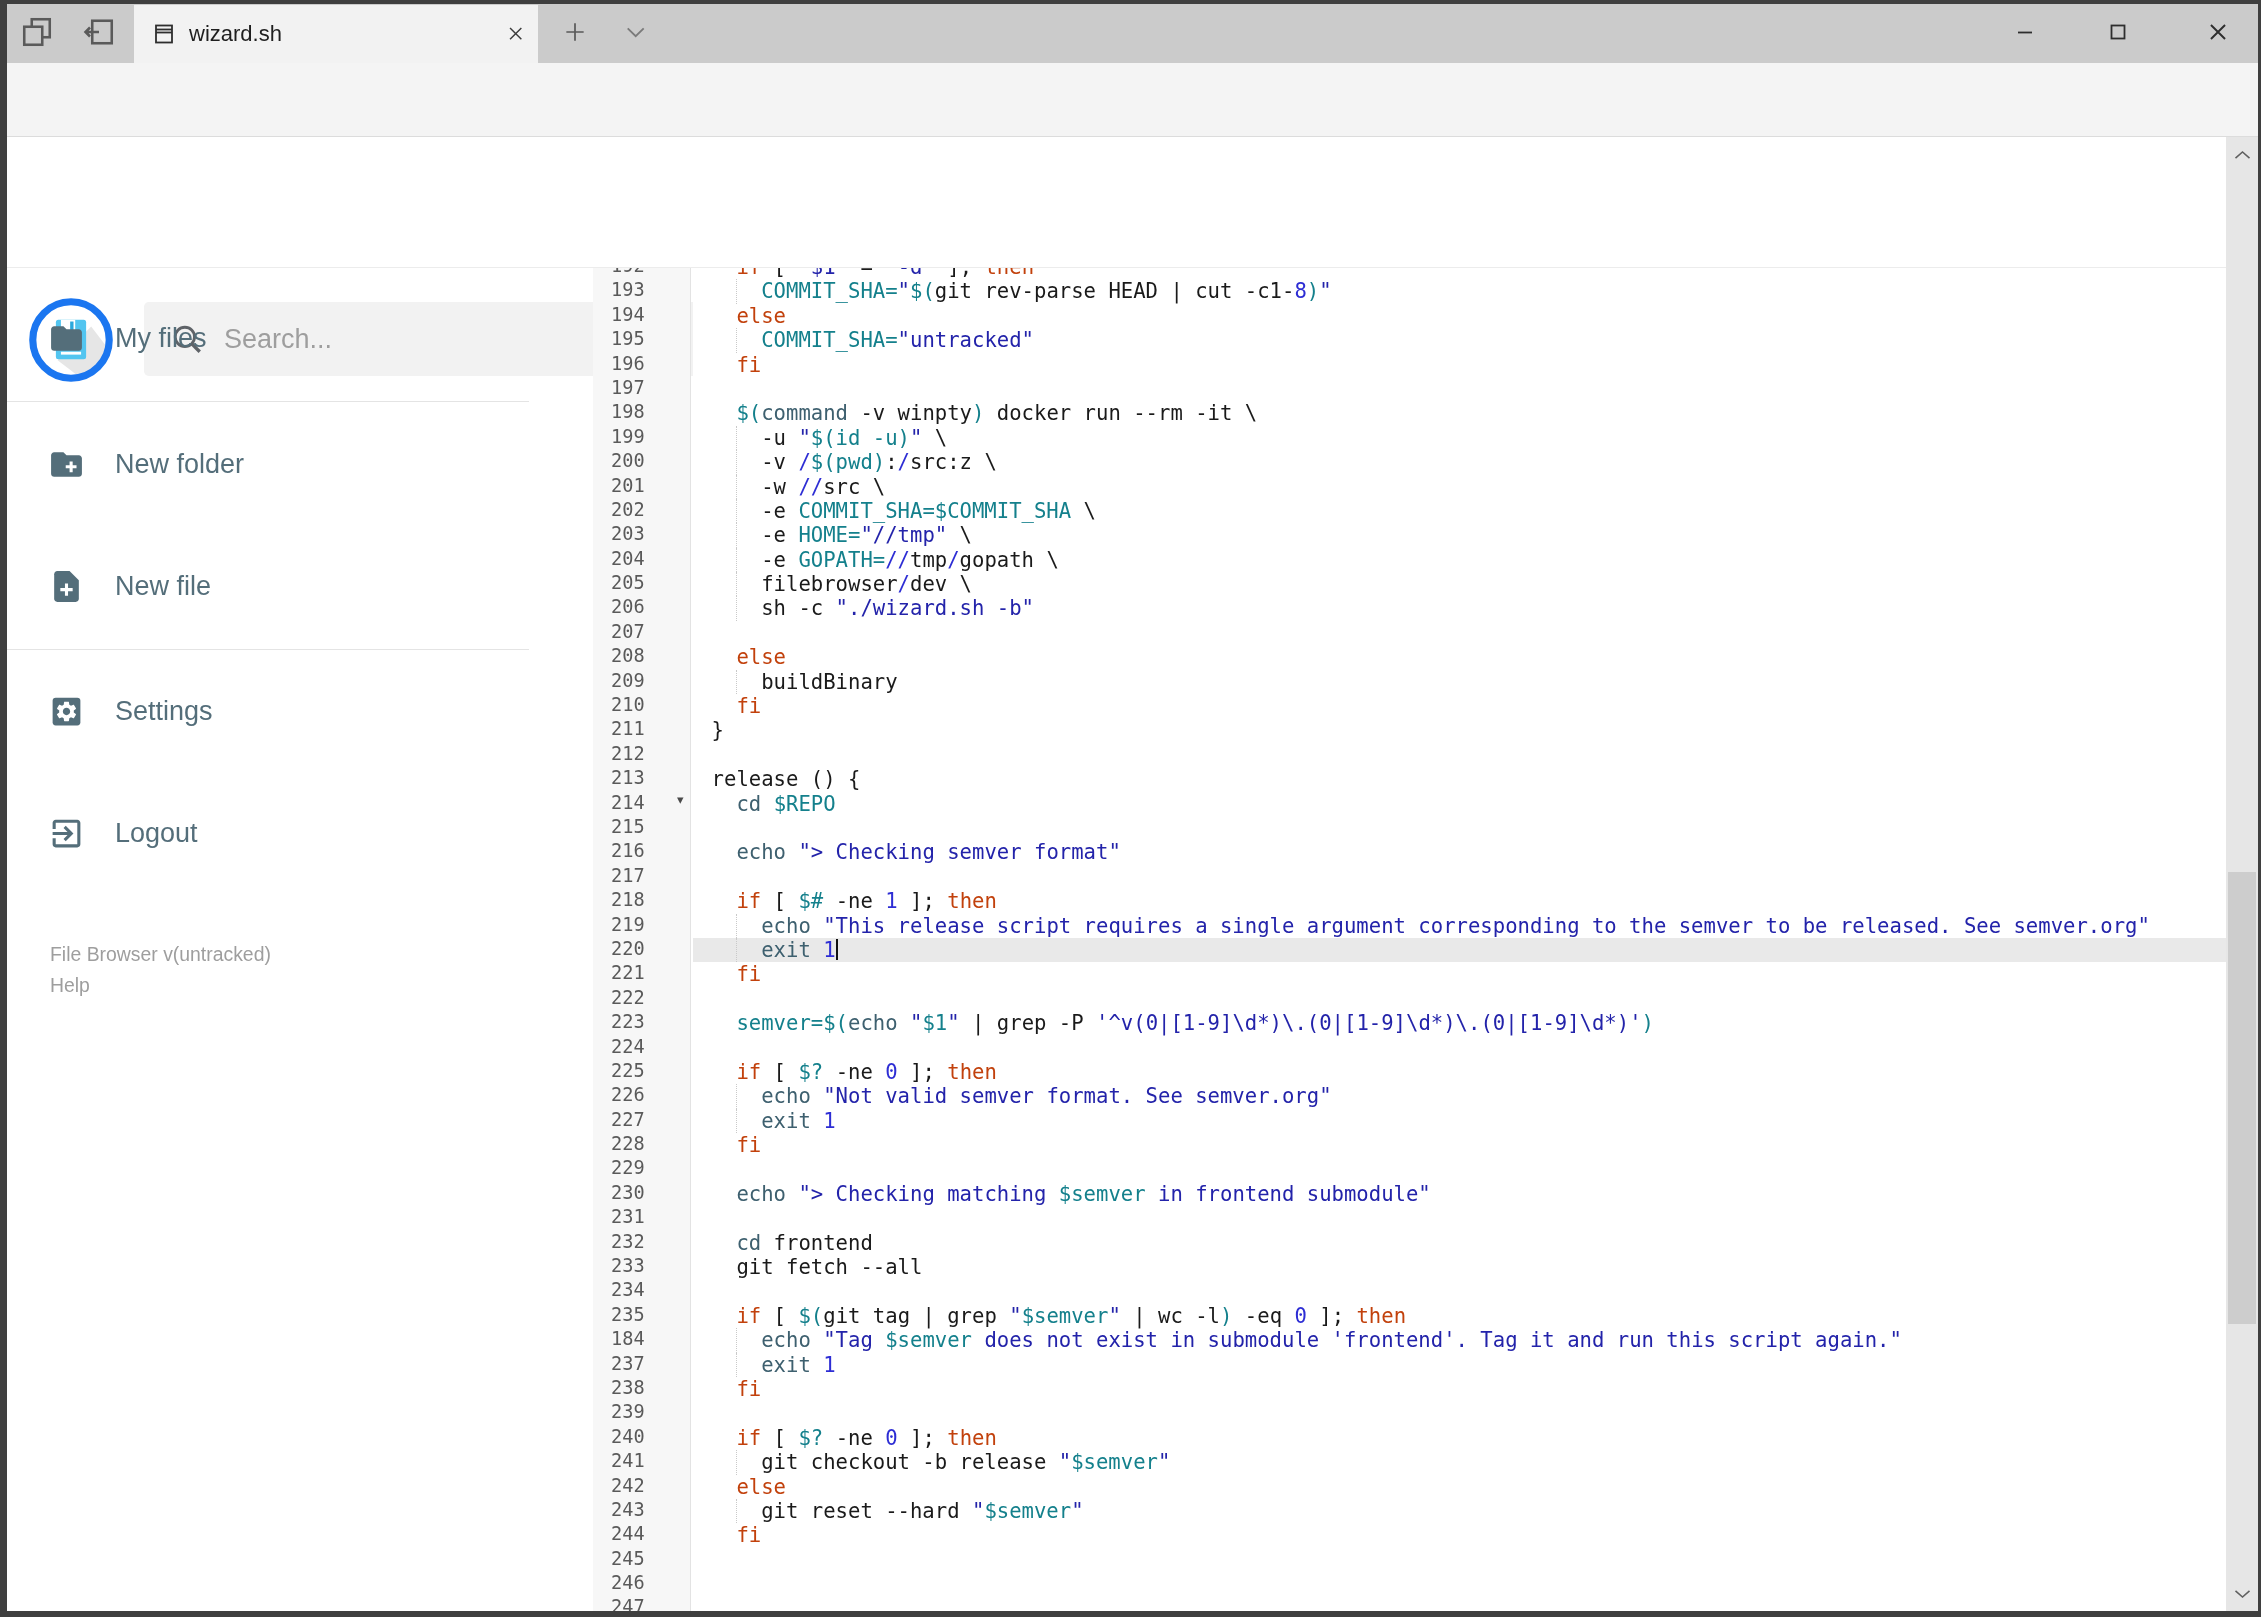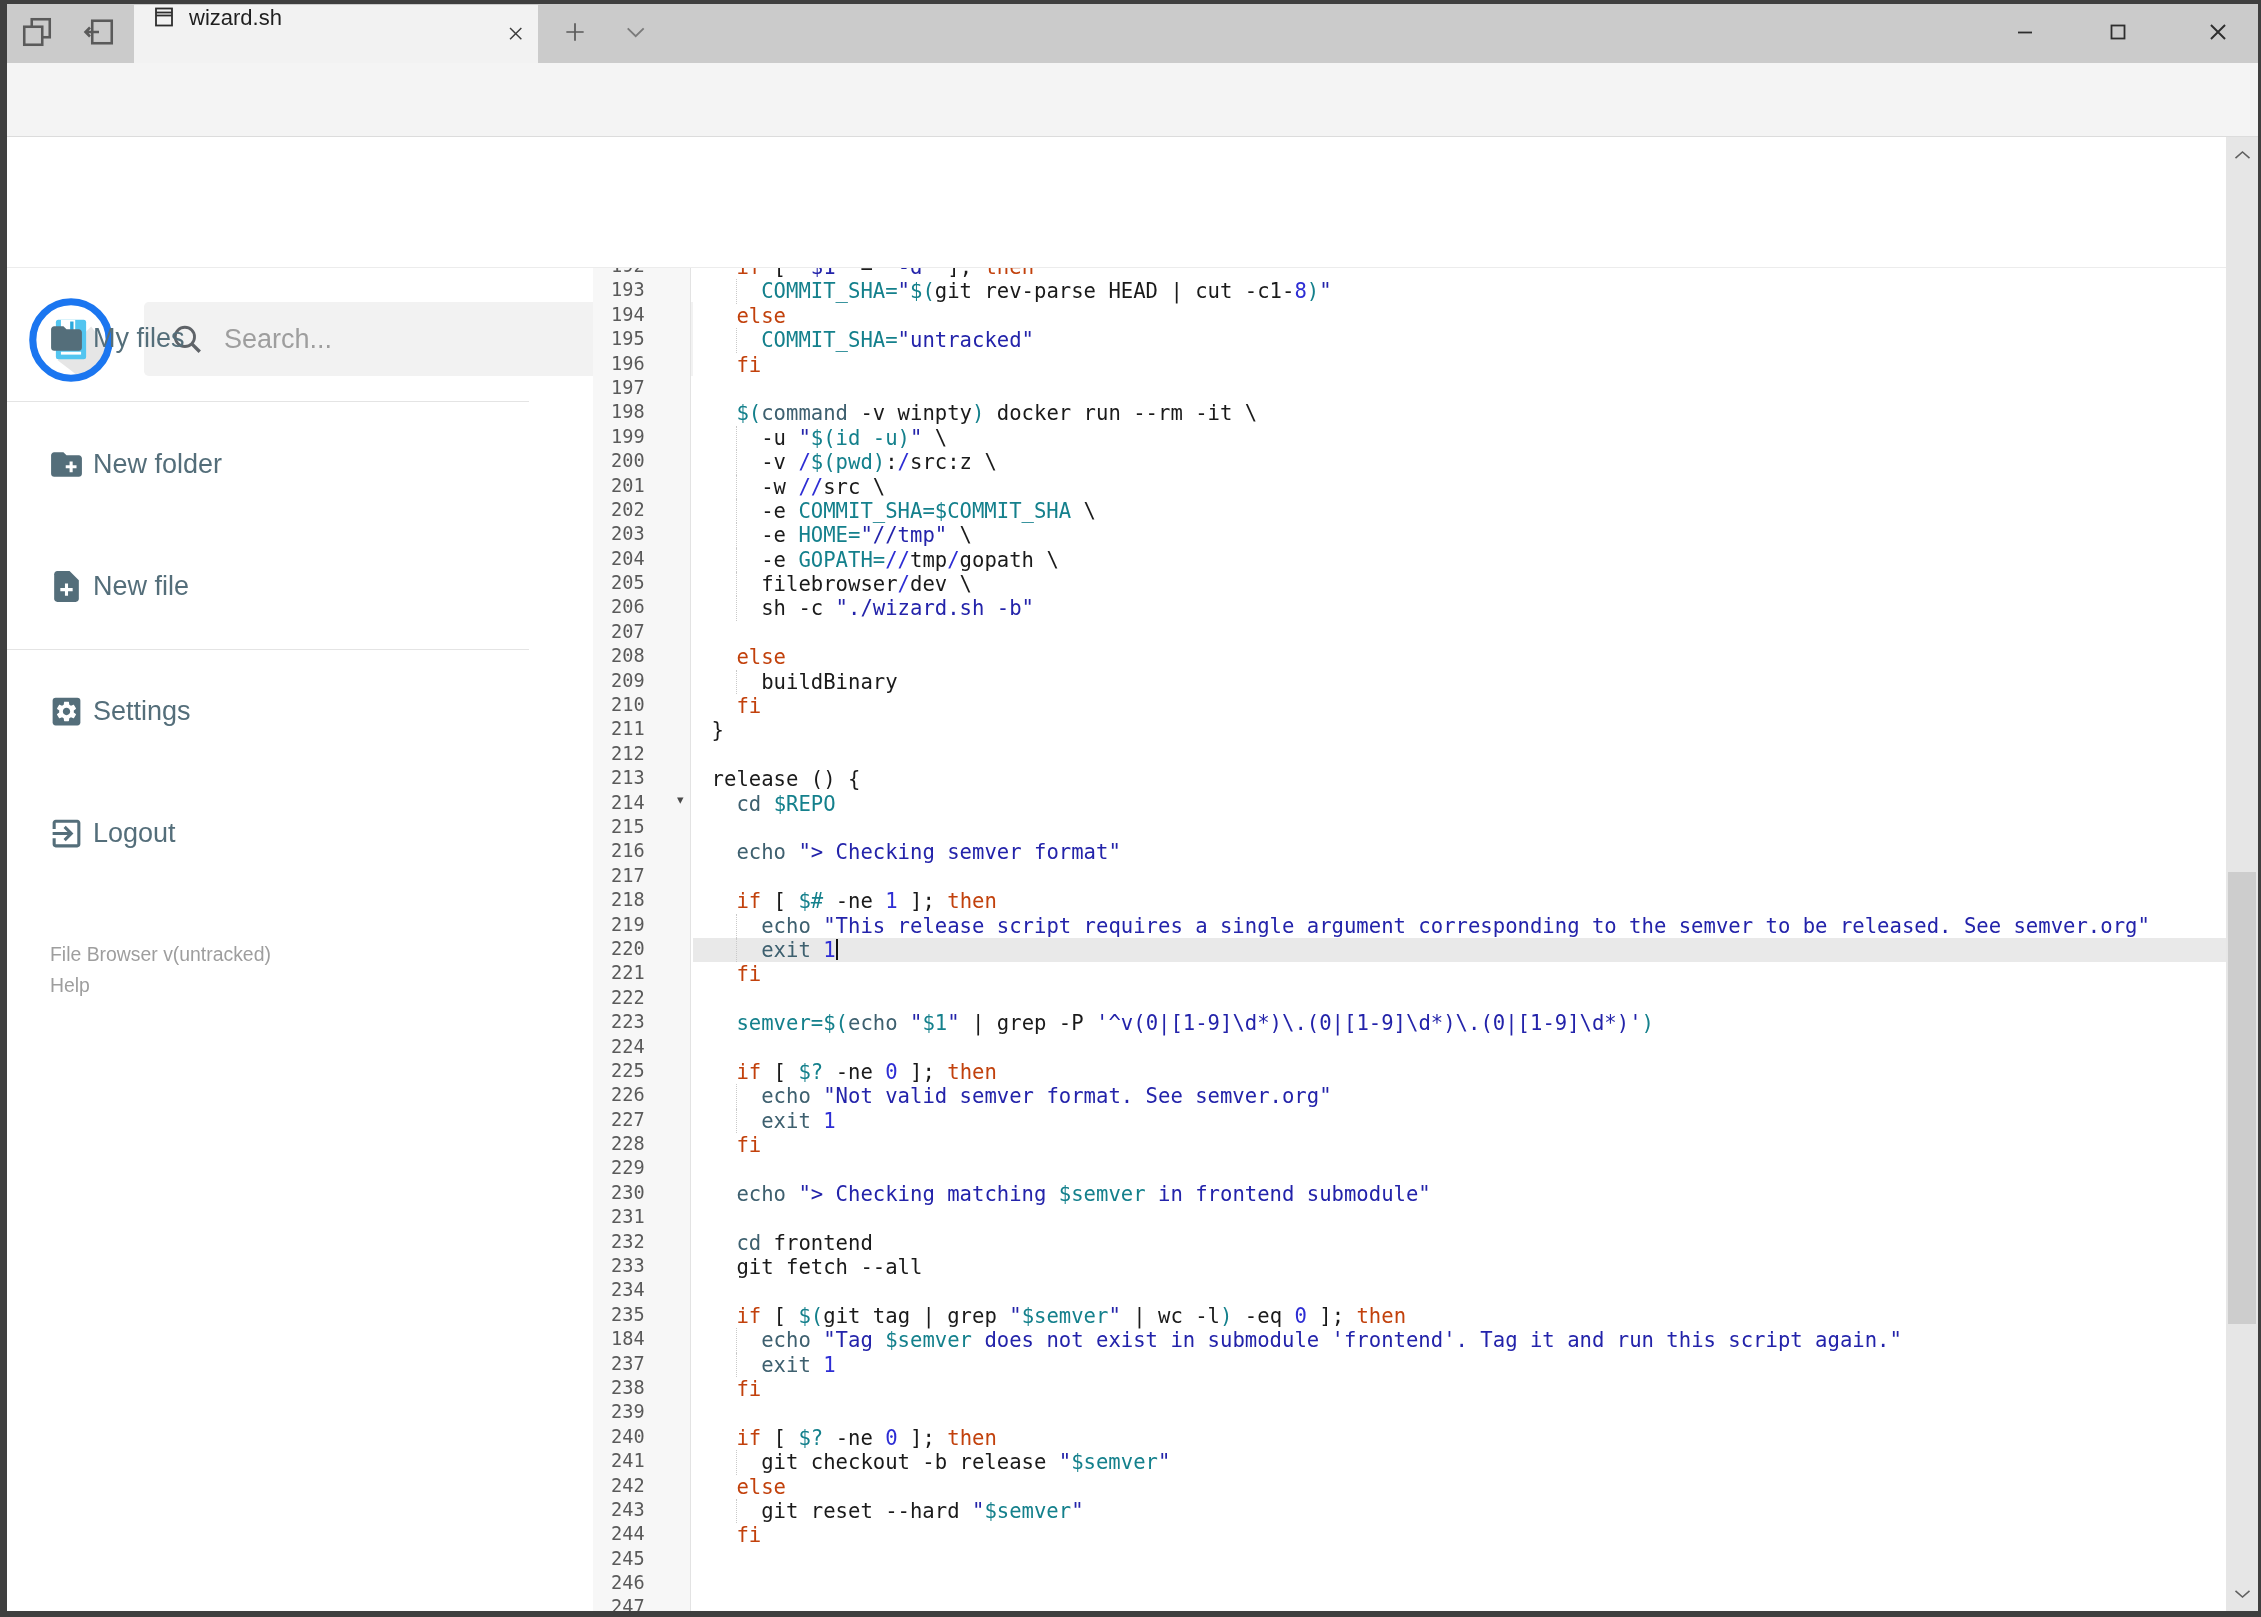--- a/index.html
+++ b/index.html
@@ -5,21 +5,21 @@
   html,body{margin:0;padding:0}
   body{width:2261px;height:1617px;overflow:hidden;position:relative;background:#fff;
        font-family:"Liberation Sans",sans-serif}
   .abs{position:absolute}
   svg{display:block}
 
   
   #tabbar{position:absolute;left:0;top:0;width:2261px;height:63px;background:#cbcbcb}
   .winicon{position:absolute;top:0;height:63px;width:61px;display:flex;align-items:center;justify-content:center}
   #tab{position:absolute;left:134px;top:4.8px;width:404px;height:58px;background:#f2f2f2;
-       display:flex;align-items:flex-start}
+       display:flex;align-items:center}
   #tabtitle{font-size:22px;color:#1f1f1f;margin-left:13px;flex:1}
   .tbtnsm{display:flex;align-items:center;justify-content:center;width:45px;height:58px}
   .wbtn{position:absolute;top:0;width:84px;height:63px;display:flex;align-items:center;justify-content:center}
 
   #navbar{position:absolute;left:0;top:63px;width:2261px;height:74px;background:#f4f4f4;
           border-bottom:0.8px solid #dcdcdc;box-sizing:border-box}
   .navic{position:absolute;top:100px;transform:translate(-50%,-50%);width:52px;height:52px;
          display:flex;align-items:center;justify-content:center}
   #urlbar{position:absolute;left:363px;top:82px;width:1530px;height:50px;background:#fff;
           border:0.8px solid #e2e2e2;box-sizing:border-box;display:flex;align-items:center}
@@ -33,21 +33,21 @@
           border-radius:4.8px;display:flex;align-items:center}
   #search input{border:none;background:transparent;outline:none;font-size:27px;color:#444;
                 font-family:Liberation Sans, sans-serif;width:646px;margin-left:18px}
   #search input::placeholder{color:#9e9e9e}
   .tbtn{position:absolute;top:203px;transform:translate(-50%,-50%);width:60px;height:60px;
         display:flex;align-items:center;justify-content:center;cursor:pointer}
 
   
   .sbitem{position:absolute;left:0;width:529px;height:53px;display:flex;align-items:center;
           padding-left:48px;box-sizing:border-box;cursor:pointer}
-  .sblabel{font-size:27px;color:#546e7a;margin-left:8px}
+  .sblabel{font-size:27px;color:#546e7a;margin-left:30px}
   .sbdiv{position:absolute;left:0;width:529px;height:0.8px;background:#e4e4e4}
   .sbmeta{position:absolute;left:50px;font-size:19.4px;color:#9e9e9e}
 
   
   #gut{position:absolute;left:593px;top:268px;bottom:5.7px;width:98px;background:#f7f7f7;
        border-right:0.8px solid #e3e3e3;box-sizing:border-box;overflow:hidden}
   #gutIn{margin-top:-13px}
   .grow{height:24.4px;line-height:24.4px;font:18.6px "DejaVu Sans Mono",monospace;color:#5a5a5a;
         text-align:center;padding-right:27.4px;position:relative}
   .fold{position:absolute;right:6.5px;top:0.8px;font-size:13px;color:#4a4a4a;font-family:"DejaVu Sans",sans-serif}

